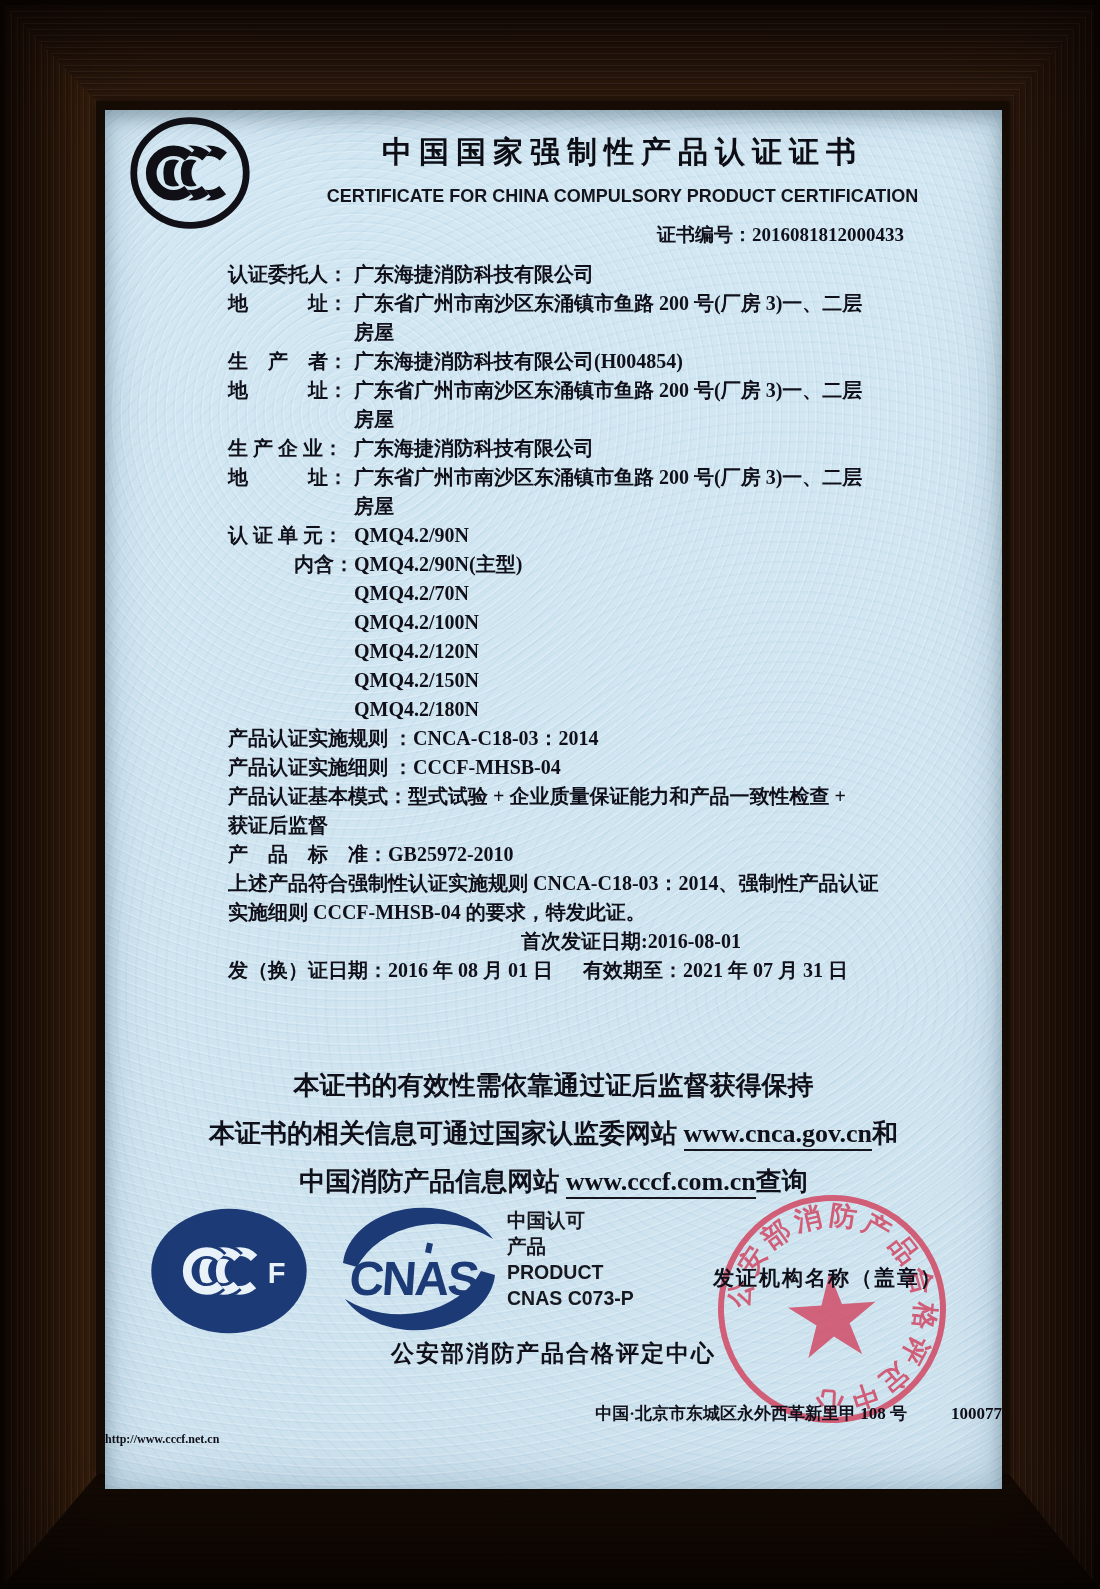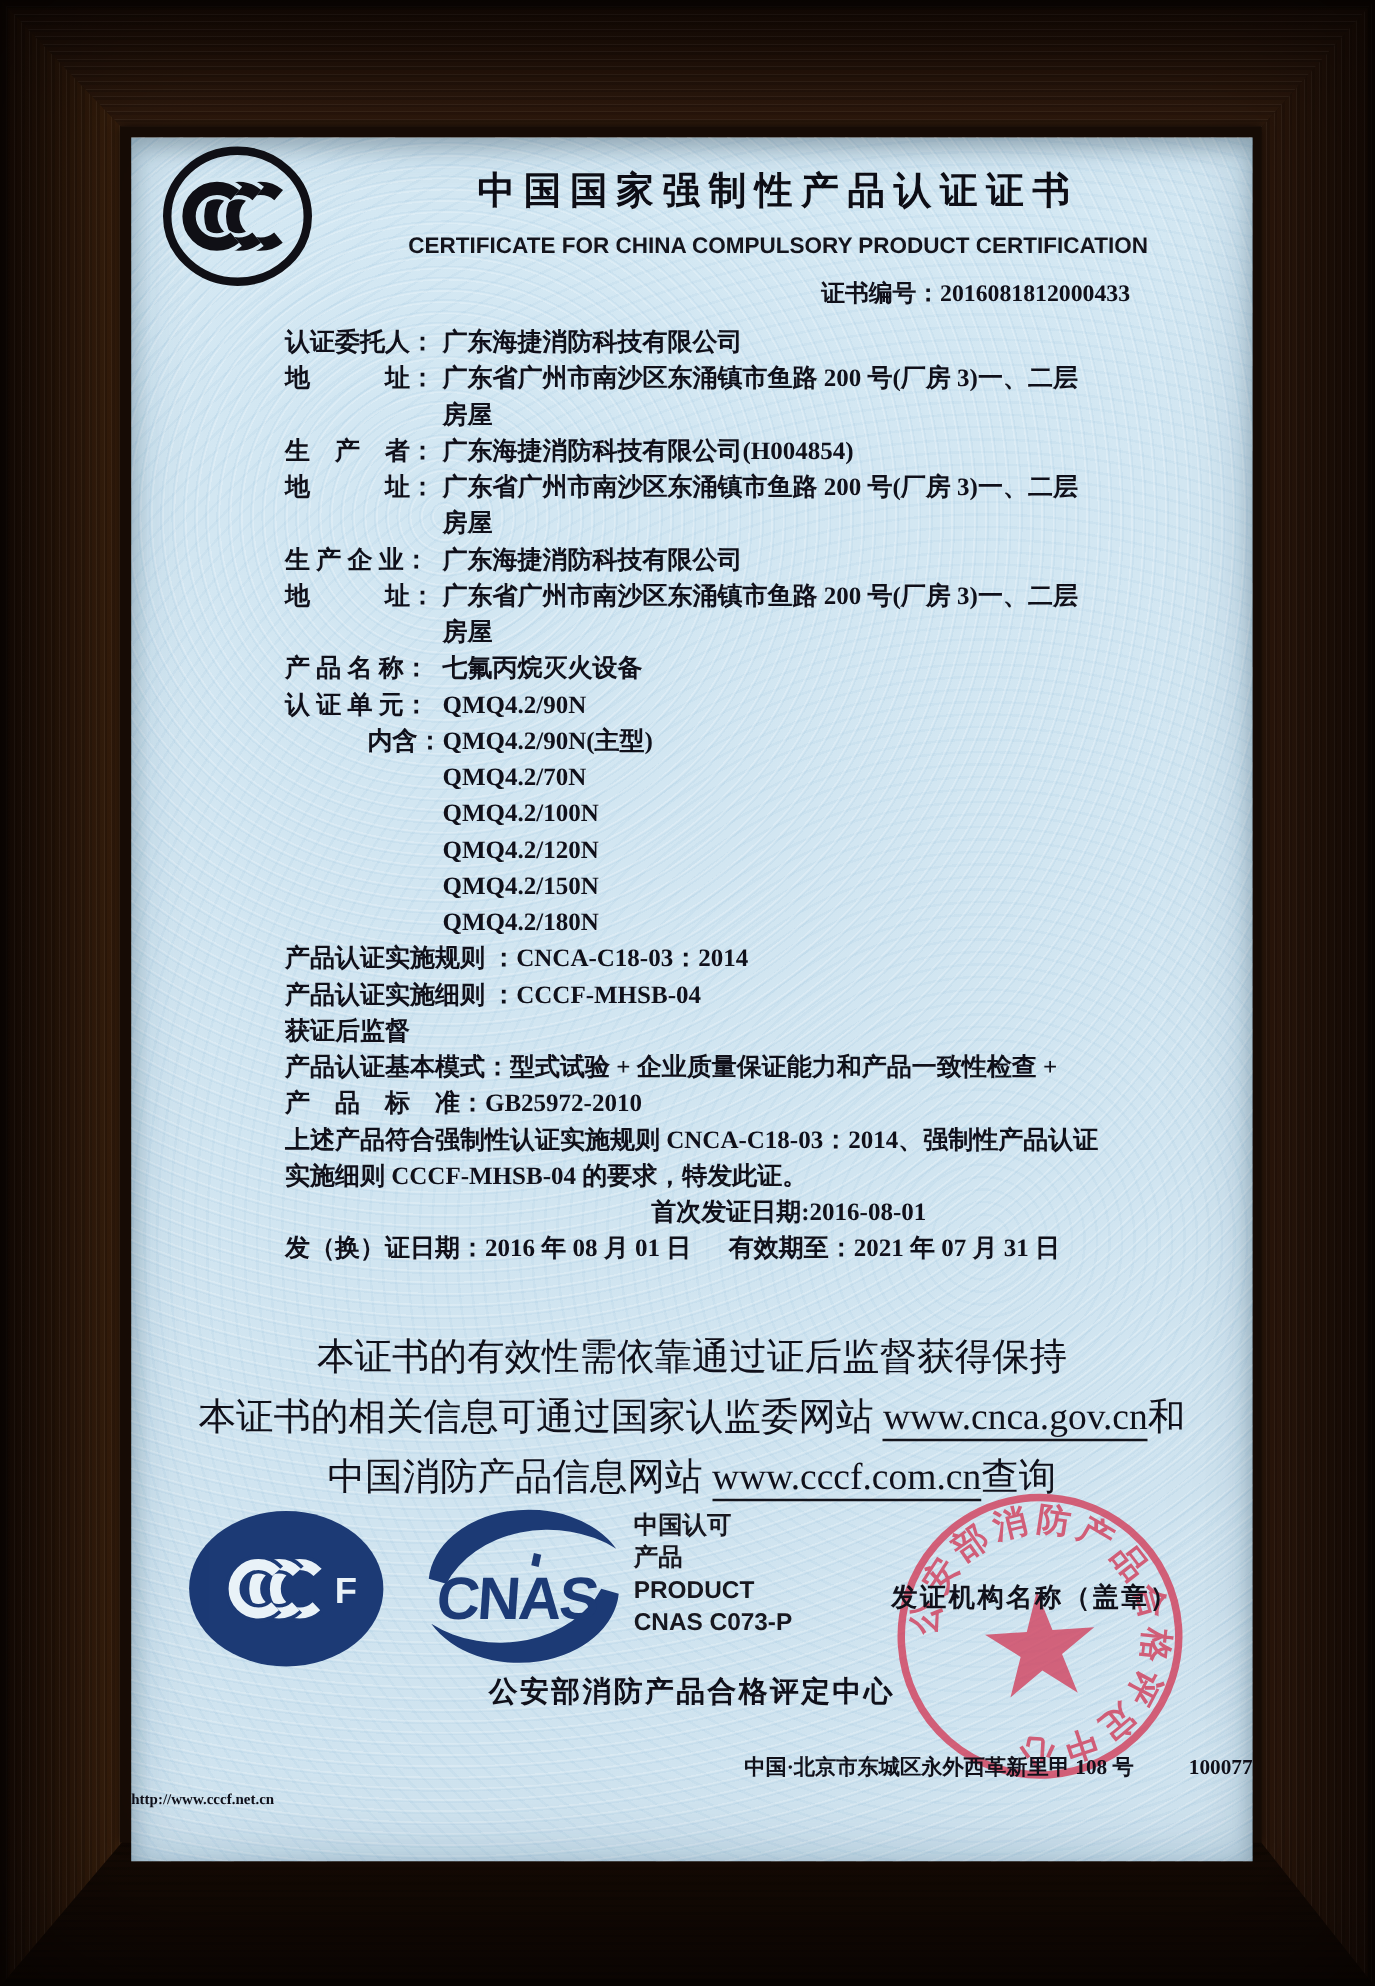--- a/index.html
+++ b/index.html
@@ -70,21 +70,21 @@
   .cert-body{position:absolute;left:95px;right:78px;top:150px;font-size:20px;line-height:29px;font-weight:700;margin-left:28px;}
   .field{display:flex;}
   .lbl{flex:0 0 126px;white-space:nowrap;}
   .lbl-r{text-align:right;}
   .val{flex:1;}
   .vline{display:block;}
   .pline{margin:0;}
   .center-line{text-align:center;padding-left:110px;}
   .gap-span{display:inline-block;width:30px;}
   
-  .notices{position:absolute;left:0;right:0;top:952px;text-align:center;font-size:30px;font-weight:400;line-height:48px;}
+  .notices{position:absolute;left:0;right:0;top:952px;text-align:center;font-size:26px;font-weight:700;line-height:48px;}
   .ulink{border-bottom:2px solid #14141c;padding-bottom:1px;}
   
   .logos{position:absolute;left:0;top:1085px;width:100%;height:160px;}
   .cccf-logo{position:absolute;left:40px;top:8px;width:168px;height:136px;}
   .cnas-logo{position:absolute;left:228px;top:6px;width:172px;height:136px;}
   .cnas-caption{
     position:absolute;left:402px;top:12px;
     font-family:"Liberation Sans","DejaVu Sans",sans-serif;
     font-size:19.5px;font-weight:700;line-height:26px;color:#17171f;
   }
@@ -159,48 +159,44 @@
         <span class="val">广东海捷消防科技有限公司</span>
       </div>
       <div class="field">
         <span class="lbl">地　　　址：</span>
         <span class="val">
           <span class="vline">广东省广州市南沙区东涌镇市鱼路 200 号(厂房 3)一、二层</span>
           <span class="vline">房屋</span>
         </span>
       </div>
       <div class="field">
-        <span class="lbl">产 品 名 称：</span>
-        <span class="val">七氟丙烷灭火设备</span>
-      </div>
-      <div class="field">
         <span class="lbl">认 证 单 元：</span>
         <span class="val">QMQ4.2/90N</span>
       </div>
       <div class="field">
         <span class="lbl lbl-r">内含：</span>
         <span class="val">
           <span class="vline">QMQ4.2/90N(主型)</span>
           <span class="vline">QMQ4.2/70N</span>
           <span class="vline">QMQ4.2/100N</span>
           <span class="vline">QMQ4.2/120N</span>
           <span class="vline">QMQ4.2/150N</span>
           <span class="vline">QMQ4.2/180N</span>
         </span>
       </div>
       <p class="pline">
         <span>产品认证实施规则 ：</span><span>CNCA-C18-03：2014</span>
       </p>
       <p class="pline">
         <span>产品认证实施细则 ：</span><span>CCCF-MHSB-04</span>
       </p>
+      <p class="pline">
+        <span>产品认证基本模式：</span><span>型式试验 + 企业质量保证能力和产品一致性检查 +</span>
+      </p>
       <p class="pline">获证后监督</p>
-      <p class="pline">
-        <span>产品认证基本模式：</span><span>型式试验 + 企业质量保证能力和产品一致性检查 +</span>
-      </p>
       <p class="pline">
         <span>产　品　标　准：</span><span>GB25972-2010</span>
       </p>
       <p class="pline">上述产品符合强制性认证实施规则 CNCA-C18-03：2014、强制性产品认证</p>
       <p class="pline">实施细则 CCCF-MHSB-04 的要求，特发此证。</p>
       <p class="pline center-line">
         <span>首次发证日期:</span><span>2016-08-01</span>
       </p>
       <p class="pline">
         <span>发（换）证日期：</span><span>2016 年 08 月 01 日</span><span class="gap-span"></span><span>有效期至：</span><span>2021 年 07 月 31 日</span>

